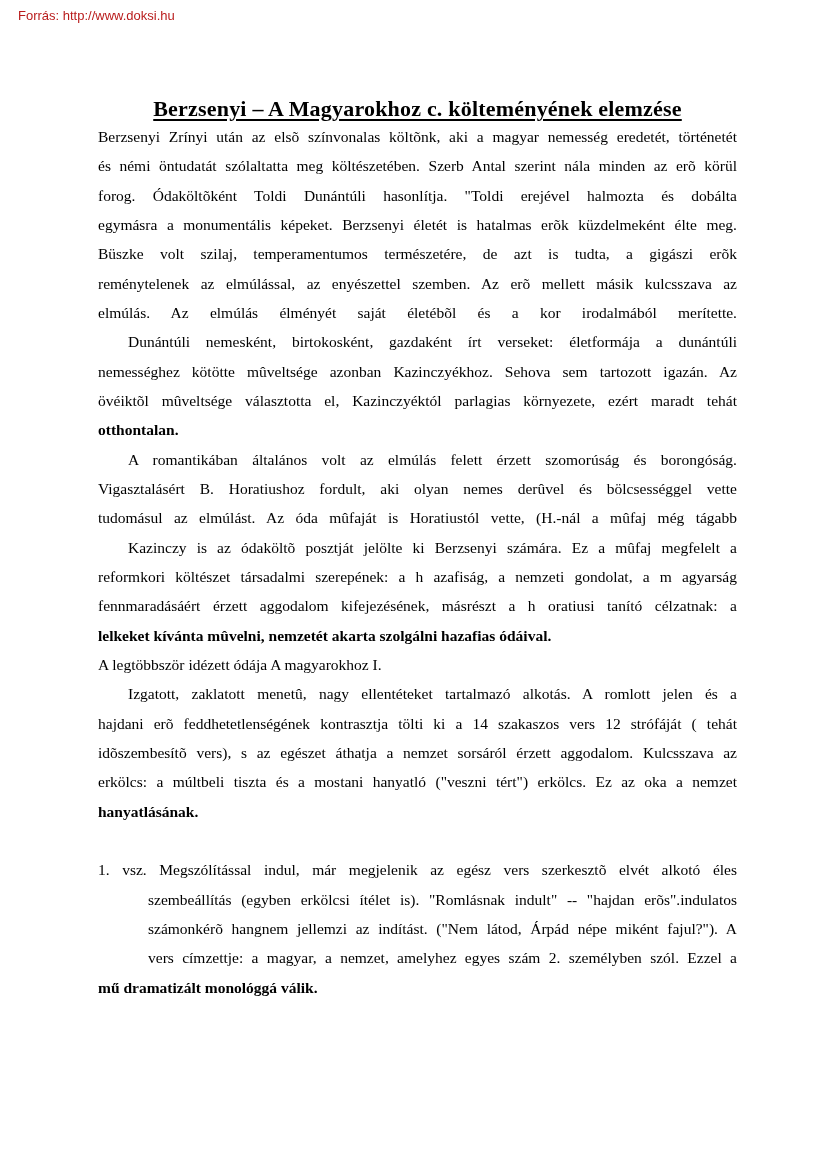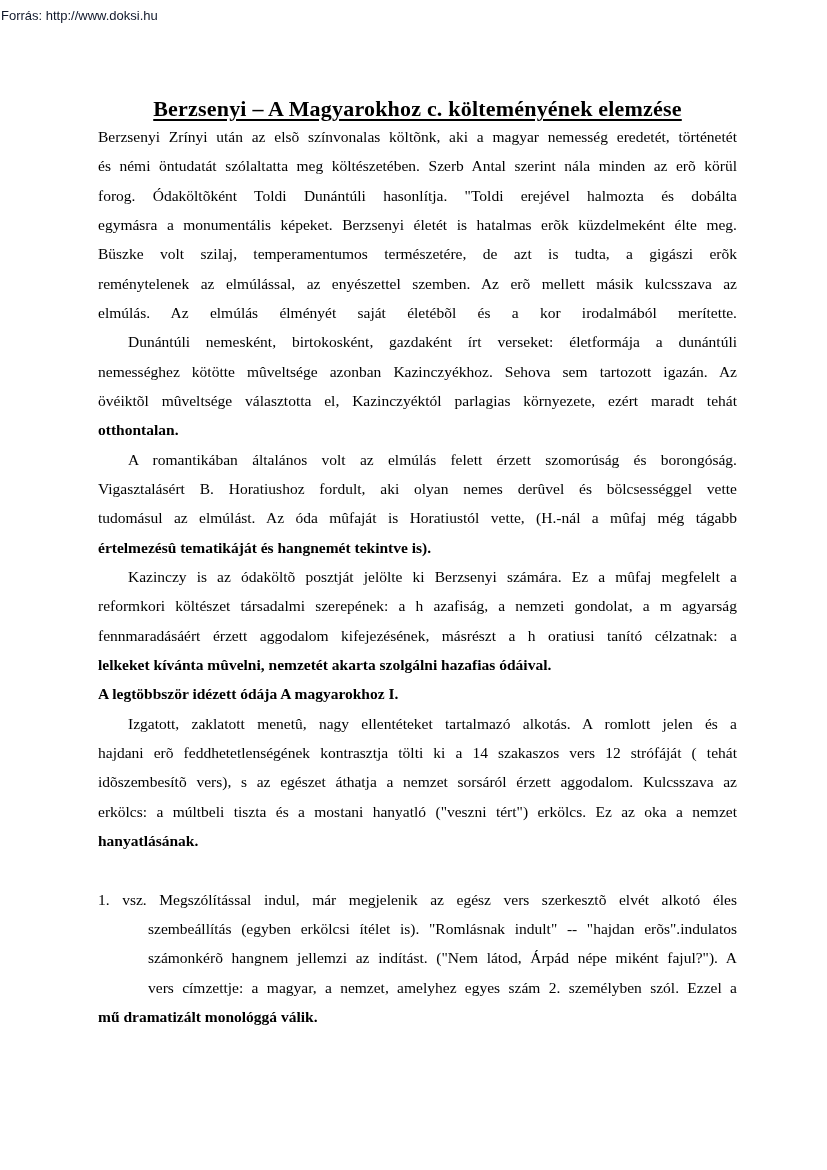--- a/index.html
+++ b/index.html
@@ -7,25 +7,25 @@
     width: 827px;
     height: 1170px;
     background: #ffffff;
     color: #000000;
     font-family: "Liberation Serif", "DejaVu Serif", serif;
     position: relative;
     overflow: hidden;
   }
   .source-header {
     position: absolute;
-    left: 1px;
+    left: 18px;
     top: 8px;
     font-family: "Liberation Sans", "DejaVu Sans", sans-serif;
     font-size: 13px;
-    color: #0f172a;
+    color: #b91c1c;
     white-space: nowrap;
   }
   .content {
     position: absolute;
     left: 98px;
     top: 0;
     width: 639px;
   }
   .doc-title {
     margin: 96px 0 0 0;
@@ -49,21 +49,21 @@
     overflow: hidden;
     white-space: normal;
   }
   .line.endline {
     text-align: left;
     text-align-last: left;
     font-weight: bold;
   }
   .line.first-indent { text-indent: 30px; }
   .line.hang-indent { padding-left: 50px; }
-  .line.bold-line { font-weight: bold; }
+  .line.bold-line { font-weight: normal; }
 </style>
 </head>
 <body>
 
 <div class="source-header">Forrás: http://www.doksi.hu</div>
 
 <div class="content">
   <h1 class="doc-title">Berzsenyi – A Magyarokhoz c. költeményének elemzése</h1>
   <div class="doc-body">
       <div class="block">
@@ -78,21 +78,20 @@
       <div class="block">
         <div class="line first-indent">Dunántúli nemesként, birtokosként, gazdaként írt verseket: életformája a dunántúli</div>
         <div class="line">nemességhez kötötte mûveltsége azonban Kazinczyékhoz. Sehova sem tartozott igazán. Az</div>
         <div class="line">övéiktõl mûveltsége választotta el, Kazinczyéktól parlagias környezete, ezért maradt tehát</div>
         <div class="line endline">otthontalan.</div>
       </div>
       <div class="block">
         <div class="line first-indent">A romantikában általános volt az elmúlás felett érzett szomorúság és borongóság.</div>
         <div class="line">Vigasztalásért B. Horatiushoz fordult, aki olyan nemes derûvel és bölcsességgel vette</div>
         <div class="line">tudomásul az elmúlást. Az óda mûfaját is Horatiustól vette, (H.-nál a mûfaj még tágabb</div>
-        <div class="line endline">értelmezésû tematikáját és hangnemét tekintve is).</div>
       </div>
       <div class="block">
         <div class="line first-indent">Kazinczy is az ódaköltõ posztját jelölte ki Berzsenyi számára. Ez a mûfaj megfelelt a</div>
         <div class="line">reformkori költészet társadalmi szerepének: a h azafiság, a nemzeti gondolat, a m agyarság</div>
         <div class="line">fennmaradásáért érzett aggodalom kifejezésének, másrészt a h oratiusi tanító célzatnak: a</div>
         <div class="line endline">lelkeket kívánta mûvelni, nemzetét akarta szolgálni hazafias ódáival.</div>
       </div>
       <div class="block">
         <div class="line endline bold-line">A legtöbbször idézett ódája A magyarokhoz I.</div>
       </div>

